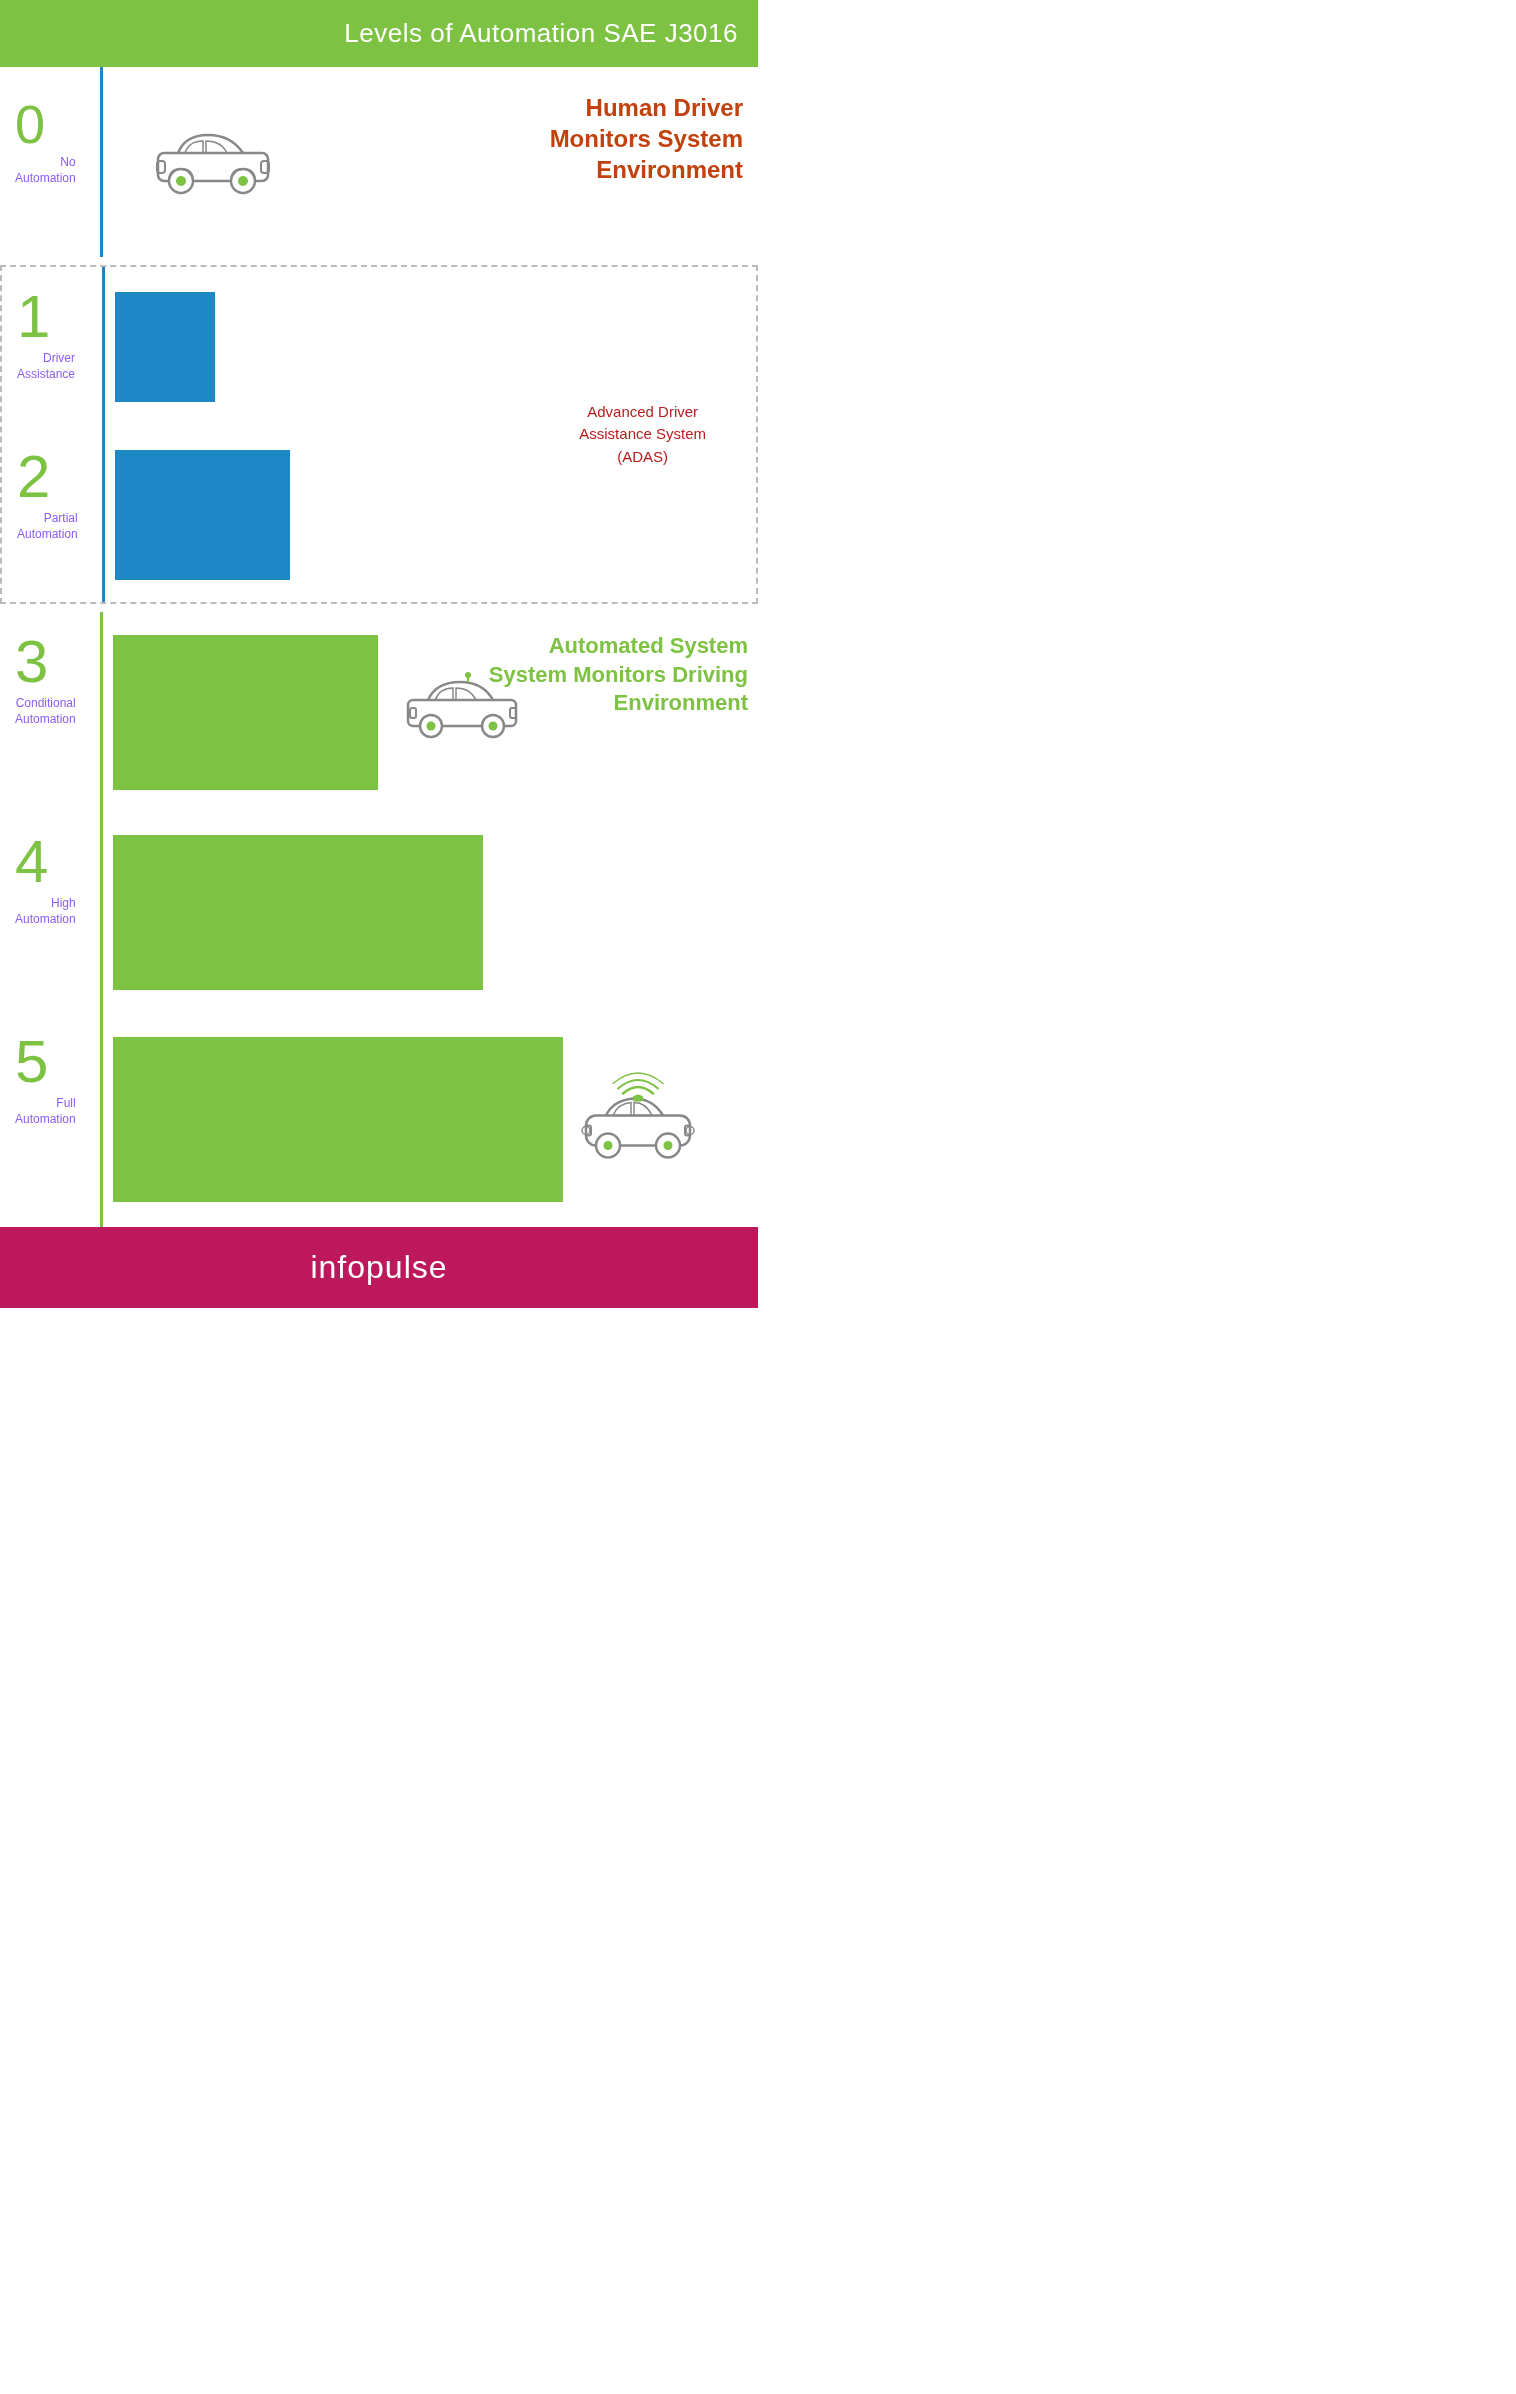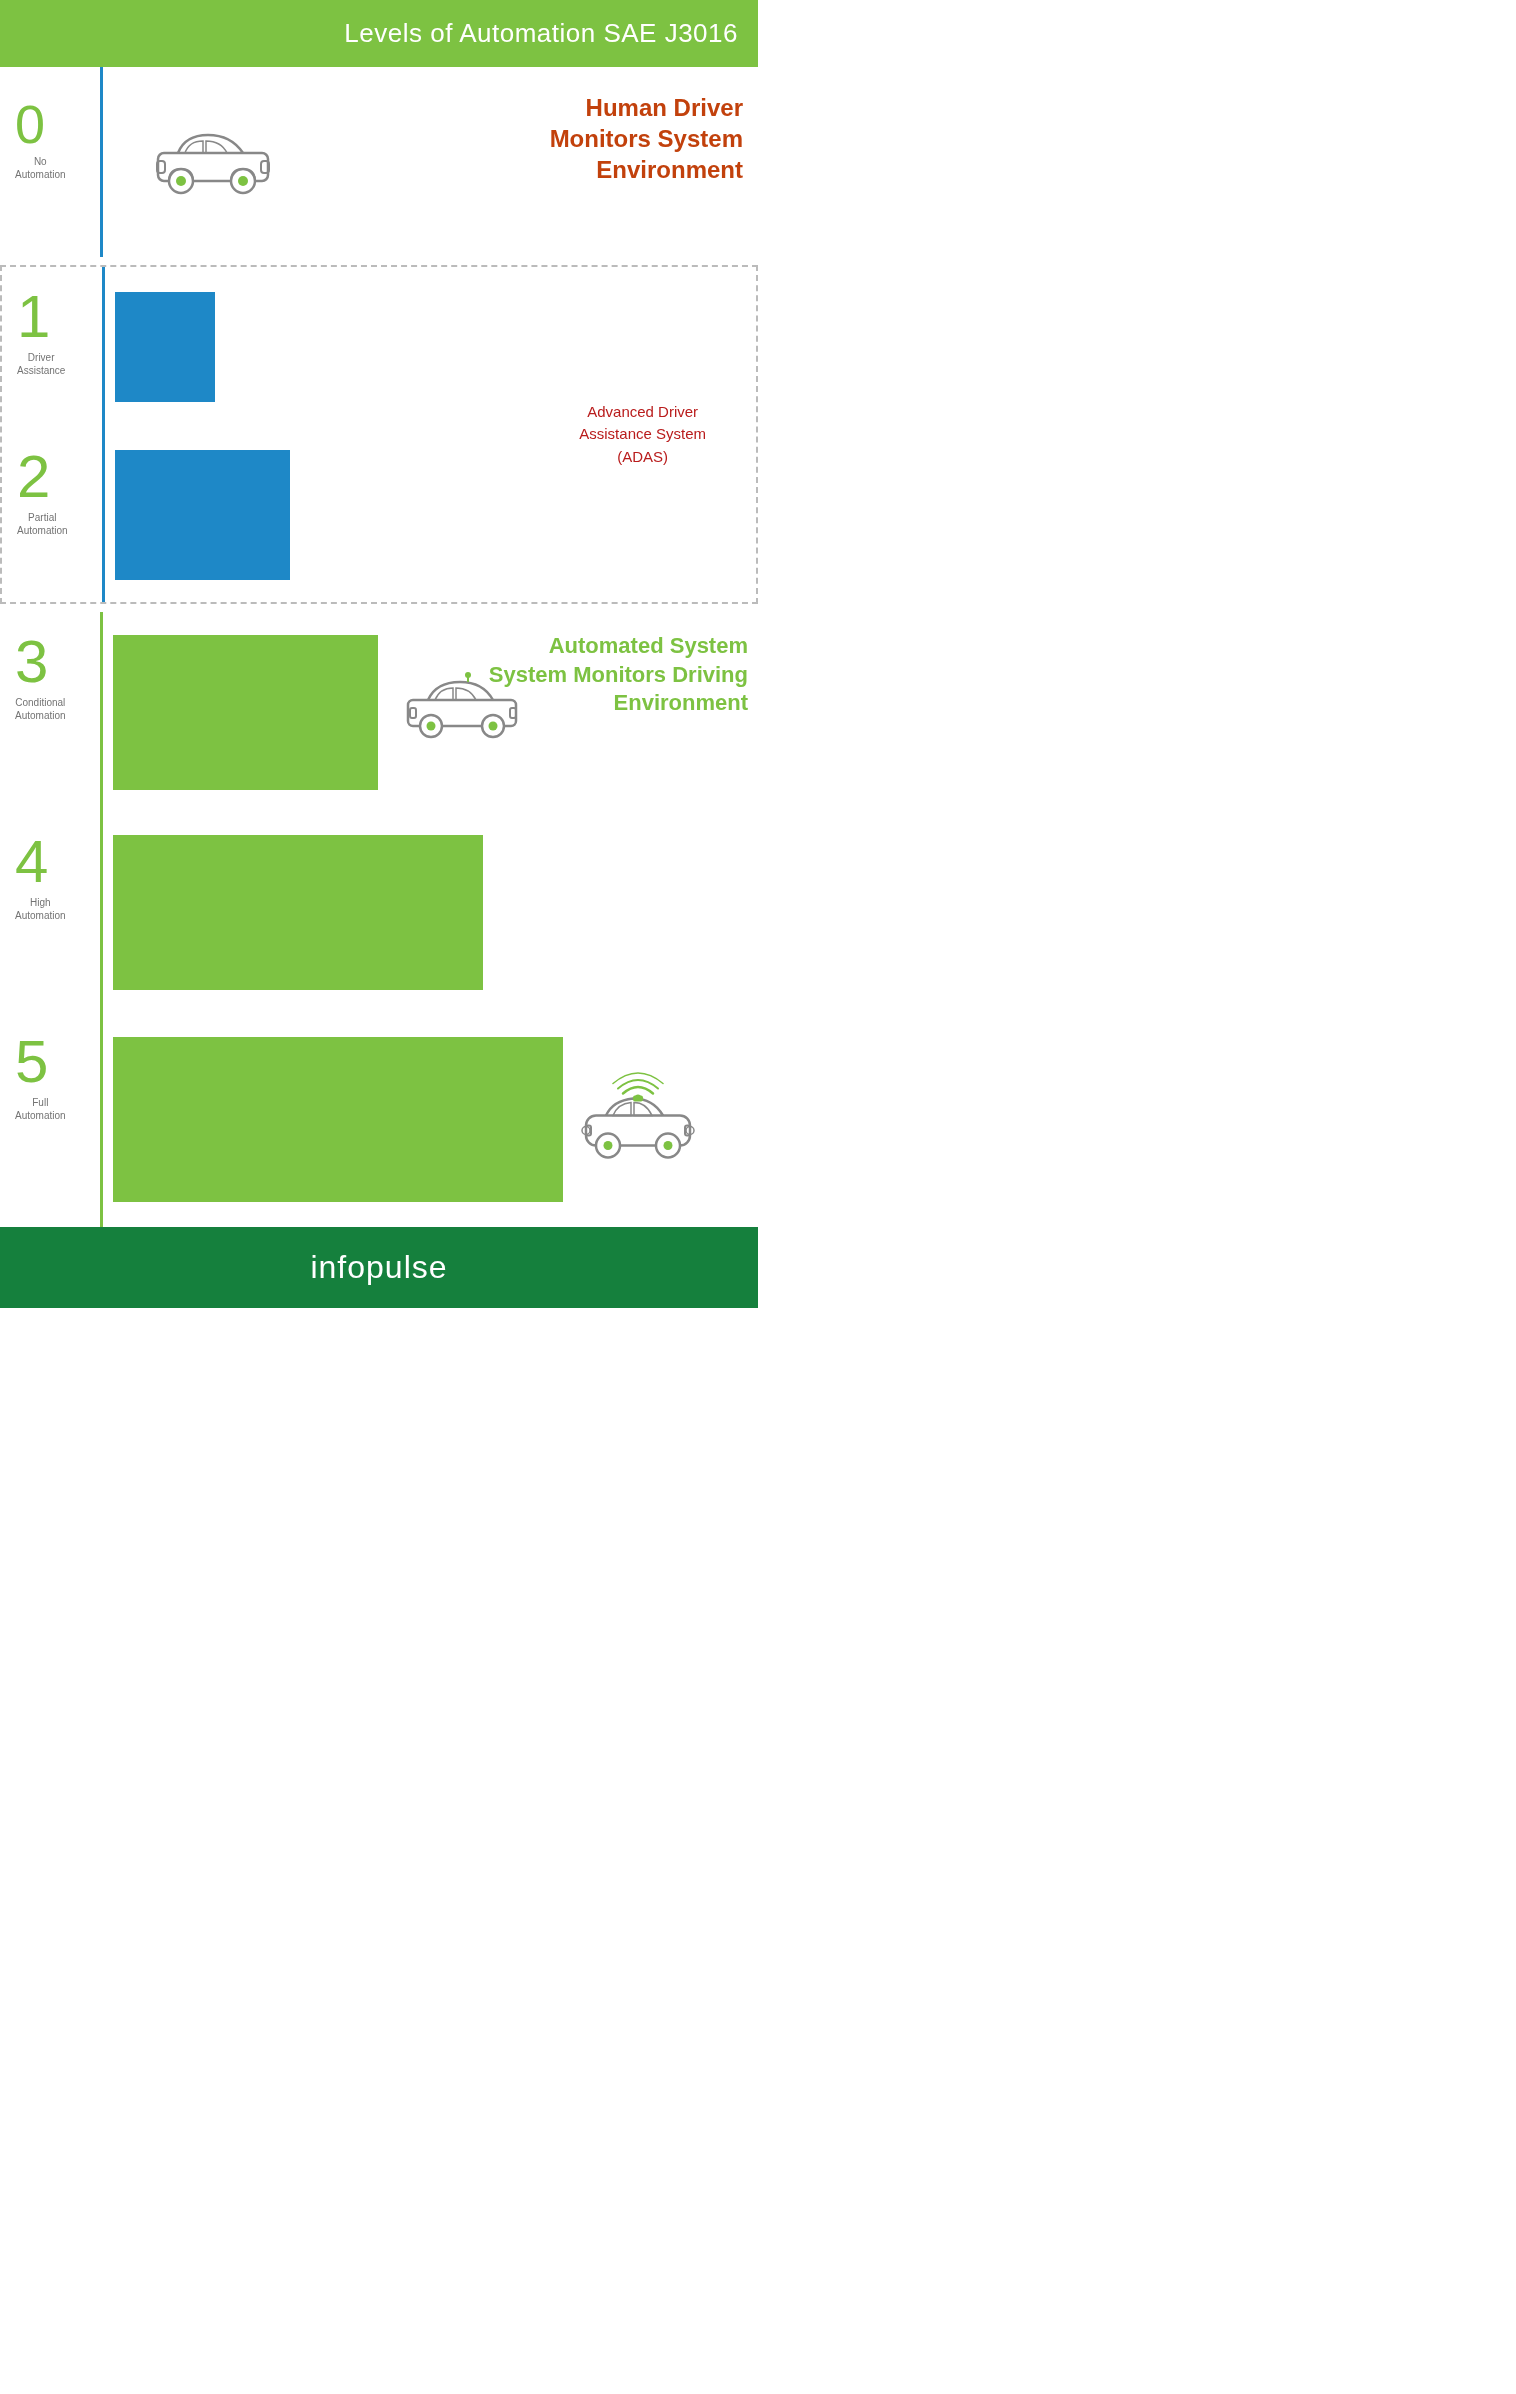--- a/index.html
+++ b/index.html
@@ -35,23 +35,23 @@
     }
 
     .level-number {
       font-size: 54px;
       font-weight: 300;
       color: #7dc242;
       line-height: 1;
     }
 
     .level-name {
-      font-size: 10px;
-      color: #737373;
-      text-align: center;
+      font-size: 12px;
+      color: #8b5cf6;
+      text-align: right;
       line-height: 1.3;
       margin-top: 4px;
     }
 
     .vertical-line {
       width: 3px;
       background: #1e88c7;
       align-self: stretch;
       flex-shrink: 0;
     }
@@ -64,21 +64,21 @@
     }
 
     .annotation-automated {
       color: #7dc242;
       font-size: 22px;
       font-weight: 600;
       line-height: 1.3;
     }
 
     .footer {
-      background: #15803d;
+      background: #be185d;
       color: white;
       text-align: center;
       padding: 22px 20px;
       font-size: 32px;
       font-weight: 300;
       letter-spacing: 1px;
     }
 
     
     .section-0 {

